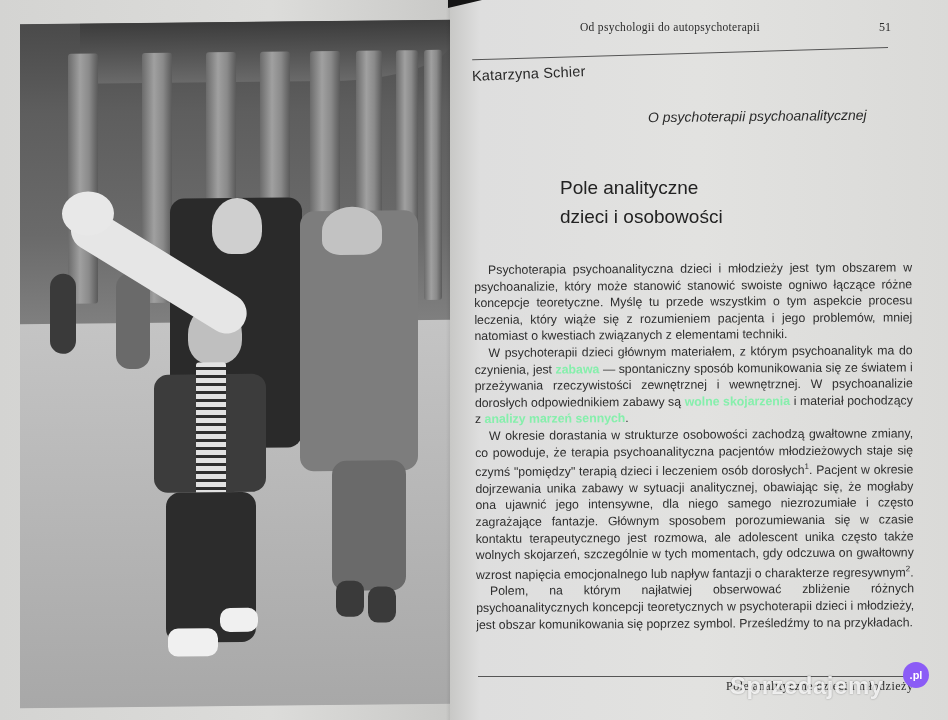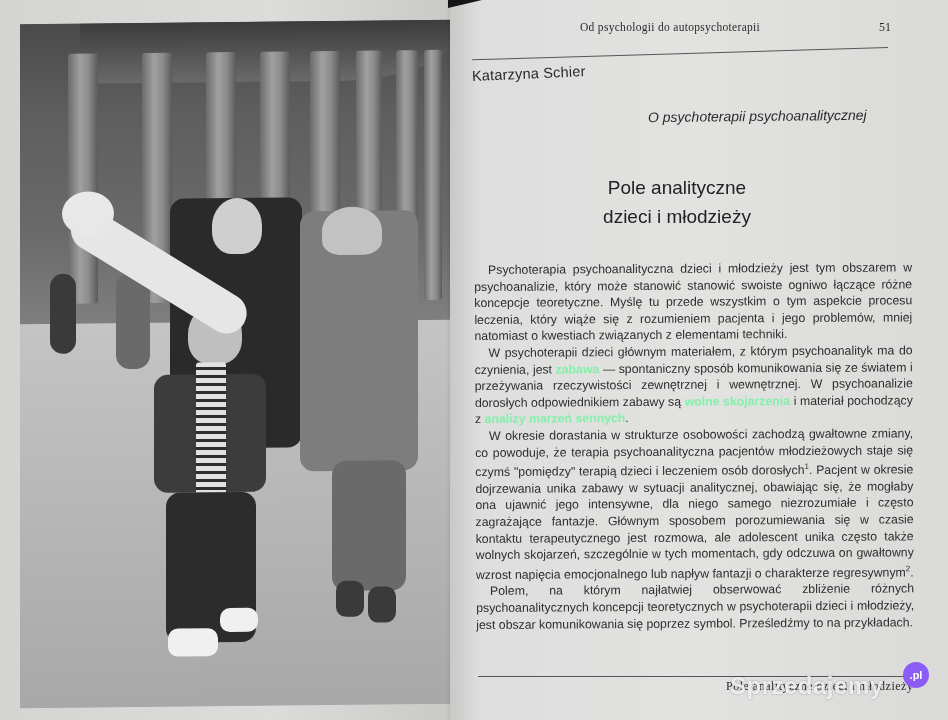--- a/index.html
+++ b/index.html
@@ -81,21 +81,21 @@
     position: absolute; left: 472px; top: 68px;
     font-size: 14.5px; color: #2a2a2a; transform: rotate(-2.5deg);
     transform-origin: left center; letter-spacing: 0.2px;
   }
   .series-title {
     position: absolute; left: 648px; top: 108px;
     font-size: 14px; font-style: italic; color: #2a2a2a; transform: rotate(-0.6deg);
   }
   .chapter-title {
     position: absolute; left: 560px; top: 173px; width: 234px;
-    text-align: center; font-size: 19px; line-height: 29px; color: #222;
+    font-size: 19px; line-height: 29px; color: #222;
   }
   .body-text {
     position: absolute; left: 474px; top: 262px; width: 438px;
     font-size: 12.3px; line-height: 16.6px; color: #2e2e2e;
     text-align: justify; transform: rotate(-0.35deg); transform-origin: left top;
   }
   .body-text p { margin: 0; text-indent: 14px; }
   .body-text b { color: #86efac; }
   .body-text sup { font-size: 8px; }
   .foot-rule {
@@ -170,21 +170,21 @@
 
   <div class="running-head">Od psychologii do autopsychoterapii</div>
   <div class="page-number">51</div>
   <div class="head-rule"></div>
 
   <div class="author">Katarzyna Schier</div>
   <div class="series-title">O psychoterapii psychoanalitycznej</div>
 
   <div class="chapter-title">
     <div>Pole analityczne</div>
-    <div>dzieci i młodzieży</div>
+    <div>dzieci i osobowości</div>
   </div>
 
   <div class="body-text">
     <p>Psychoterapia psychoanalityczna dzieci i młodzieży jest tym obszarem w psychoanalizie, który może stanowić stanowić swoiste ogniwo łączące różne koncepcje teoretyczne. Myślę tu przede wszystkim o tym aspekcie procesu leczenia, który wiąże się z rozumieniem pacjenta i jego problemów, mniej natomiast o kwestiach związanych z elementami techniki.</p>
     <p><span>W psychoterapii dzieci głównym materiałem, z którym psychoanalityk ma do czynienia, jest </span><b>zabawa</b><span> — spontaniczny sposób komunikowania się ze światem i przeżywania rzeczywistości zewnętrznej i wewnętrznej. W psychoanalizie dorosłych odpowiednikiem zabawy są </span><b>wolne skojarzenia</b><span> i materiał pochodzący z </span><b>analizy marzeń sennych</b><span>.</span></p>
     <p><span>W okresie dorastania w strukturze osobowości zachodzą gwałtowne zmiany, co powoduje, że terapia psychoanalityczna pacjentów młodzieżowych staje się czymś "pomiędzy" terapią dzieci i leczeniem osób dorosłych</span><sup>1</sup><span>. Pacjent w okresie dojrzewania unika zabawy w sytuacji analitycznej, obawiając się, że mogłaby ona ujawnić jego intensywne, dla niego samego niezrozumiałe i często zagrażające fantazje. Głównym sposobem porozumiewania się w czasie kontaktu terapeutycznego jest rozmowa, ale adolescent unika często także wolnych skojarzeń, szczególnie w tych momentach, gdy odczuwa on gwałtowny wzrost napięcia emocjonalnego lub napływ fantazji o charakterze regresywnym</span><sup>2</sup><span>.</span></p>
     <p>Polem, na którym najłatwiej obserwować zbliżenie różnych psychoanalitycznych koncepcji teoretycznych w psychoterapii dzieci i młodzieży, jest obszar komunikowania się poprzez symbol. Prześledźmy to na przykładach.</p>
   </div>
 
   <div class="foot-rule"></div>

